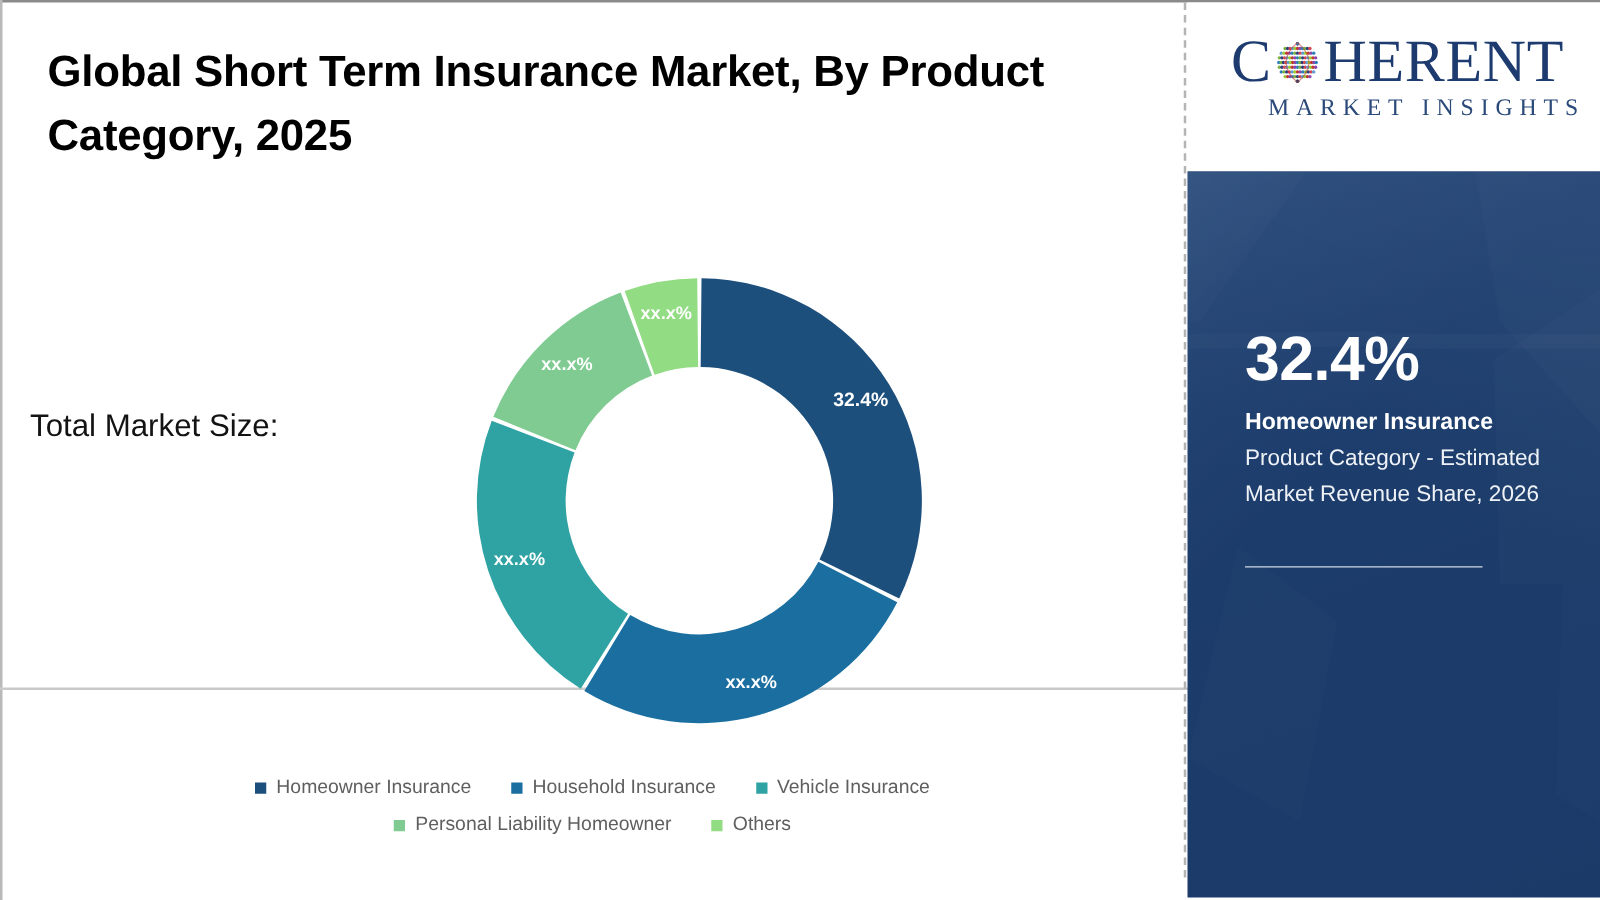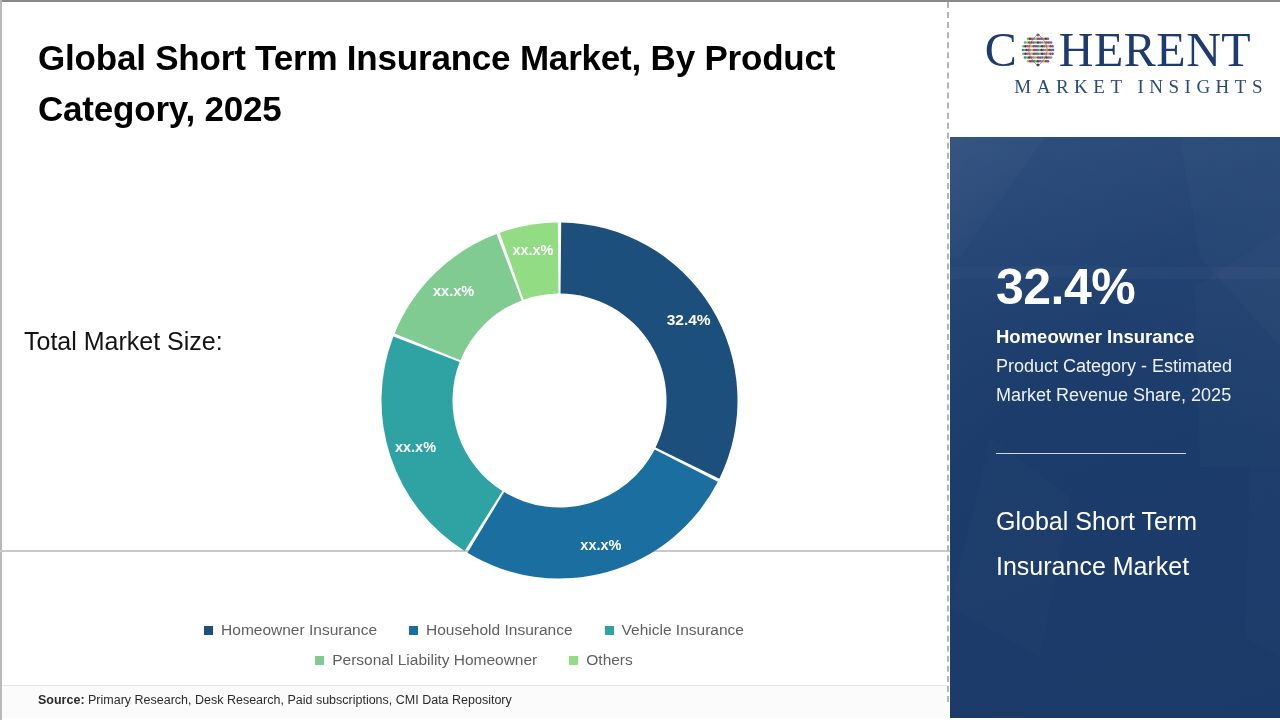--- a/index.html
+++ b/index.html
@@ -175,23 +175,20 @@
             <span class="legend-swatch" style="background: rgb(127, 203, 145);"></span>
             <span class="legend-text">Personal Liability Homeowner</span>
           </div>
           <div class="legend-item">
             <span class="legend-swatch" style="background: rgb(146, 220, 132);"></span>
             <span class="legend-text">Others</span>
           </div>
         </div>
     </div>
 
-    <div class="source-bar">
-      <div class="source-text"><b>Source:</b><span> Primary Research, Desk Research, Paid subscriptions, CMI Data Repository</span></div>
-    </div>
   </div>
 
   <div class="divider"></div>
 
   <div class="logo-band">
     <div class="logo">
       <div class="logo-word">
         <span class="logo-c">C</span>
         <svg class="logo-globe" viewBox="0 0 40 40">
           <g id="globe-dots">
@@ -318,18 +315,17 @@
       <path d="M230 0 L330 0 L330 210 L250 120 Z" fill="#ffffff" opacity="0.035"></path>
       <path d="M150 130 L330 130 L330 142 L150 142 Z" fill="#ffffff" opacity="0.05"></path>
       <path d="M0 130 L150 128 L150 140 L0 142 Z" fill="#ffffff" opacity="0.045"></path>
       <path d="M245 150 L330 95 L330 330 L250 330 Z" fill="#ffffff" opacity="0.03"></path>
       <path d="M40 300 L120 360 L90 520 L0 470 Z" fill="#ffffff" opacity="0.022"></path>
       <path d="M300 330 L330 330 L330 520 L295 500 Z" fill="#ffffff" opacity="0.028"></path>
     </svg>
 
     <div class="stat-pct">32.4%</div>
     <div class="stat-bold">Homeowner Insurance</div>
-    <div class="stat-desc">Product Category - Estimated Market Revenue Share, 2025</div>
+    <div class="stat-desc">Product Category - Estimated Market Revenue Share, 2026</div>
     <div class="stat-rule"></div>
-    <div class="side-market">Global Short Term Insurance Market</div>
   </div>
 
 </div>
 
 </body></html>

